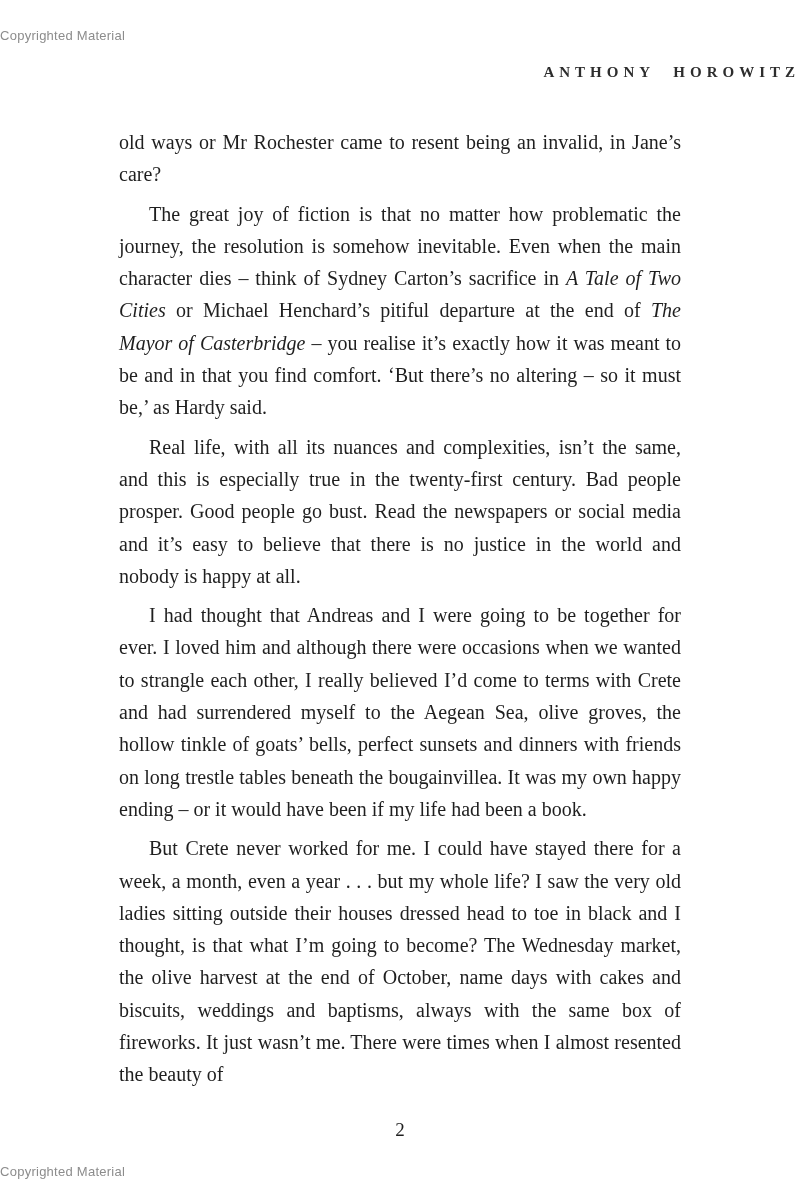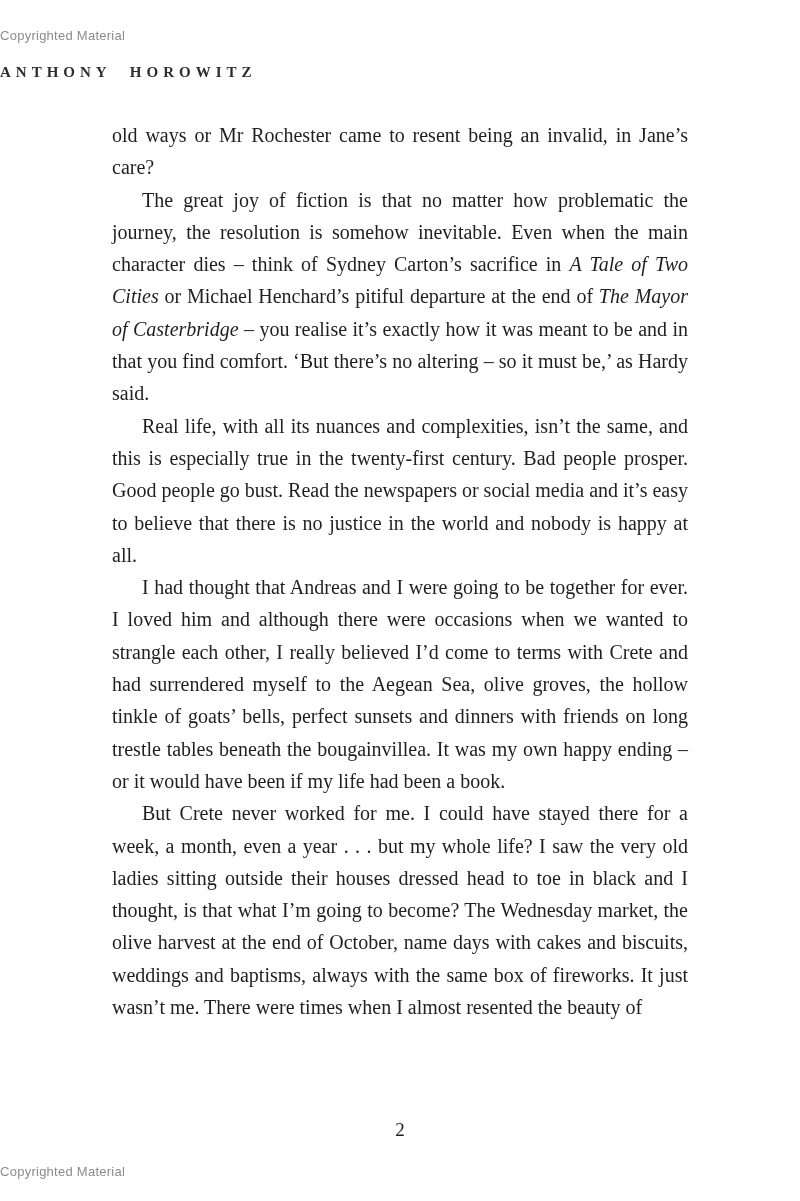--- a/index.html
+++ b/index.html
@@ -23,41 +23,41 @@
     color: #8c8c8c;
     letter-spacing: 0.02em;
   }
   .notice.top { top: 28px; }
   .notice.bottom { bottom: 22px; }
   .running-header {
     position: absolute;
     top: 64px;
     left: 0;
     width: 100%;
-    text-align: left;
+    text-align: right;
     font-family: "Liberation Serif", serif;
     font-size: 15px;
     font-weight: 700;
     letter-spacing: 5px;
     word-spacing: 10px;
     color: #2d2d2d;
   }
   .text-block {
     position: absolute;
     top: 119px;
     left: 112px;
     width: 576px;
     font-family: "Liberation Serif", serif;
     font-size: 20px;
     line-height: 32.3px;
     text-align: justify;
     color: #1f1f1f;
   }
   .para {
-    margin: 0;
+    margin: 7px;
     padding: 0;
     text-indent: 30px;
   }
   .para.first {
     text-indent: 0;
   }
   .para em {
     font-style: italic;
   }
   .page-number {

